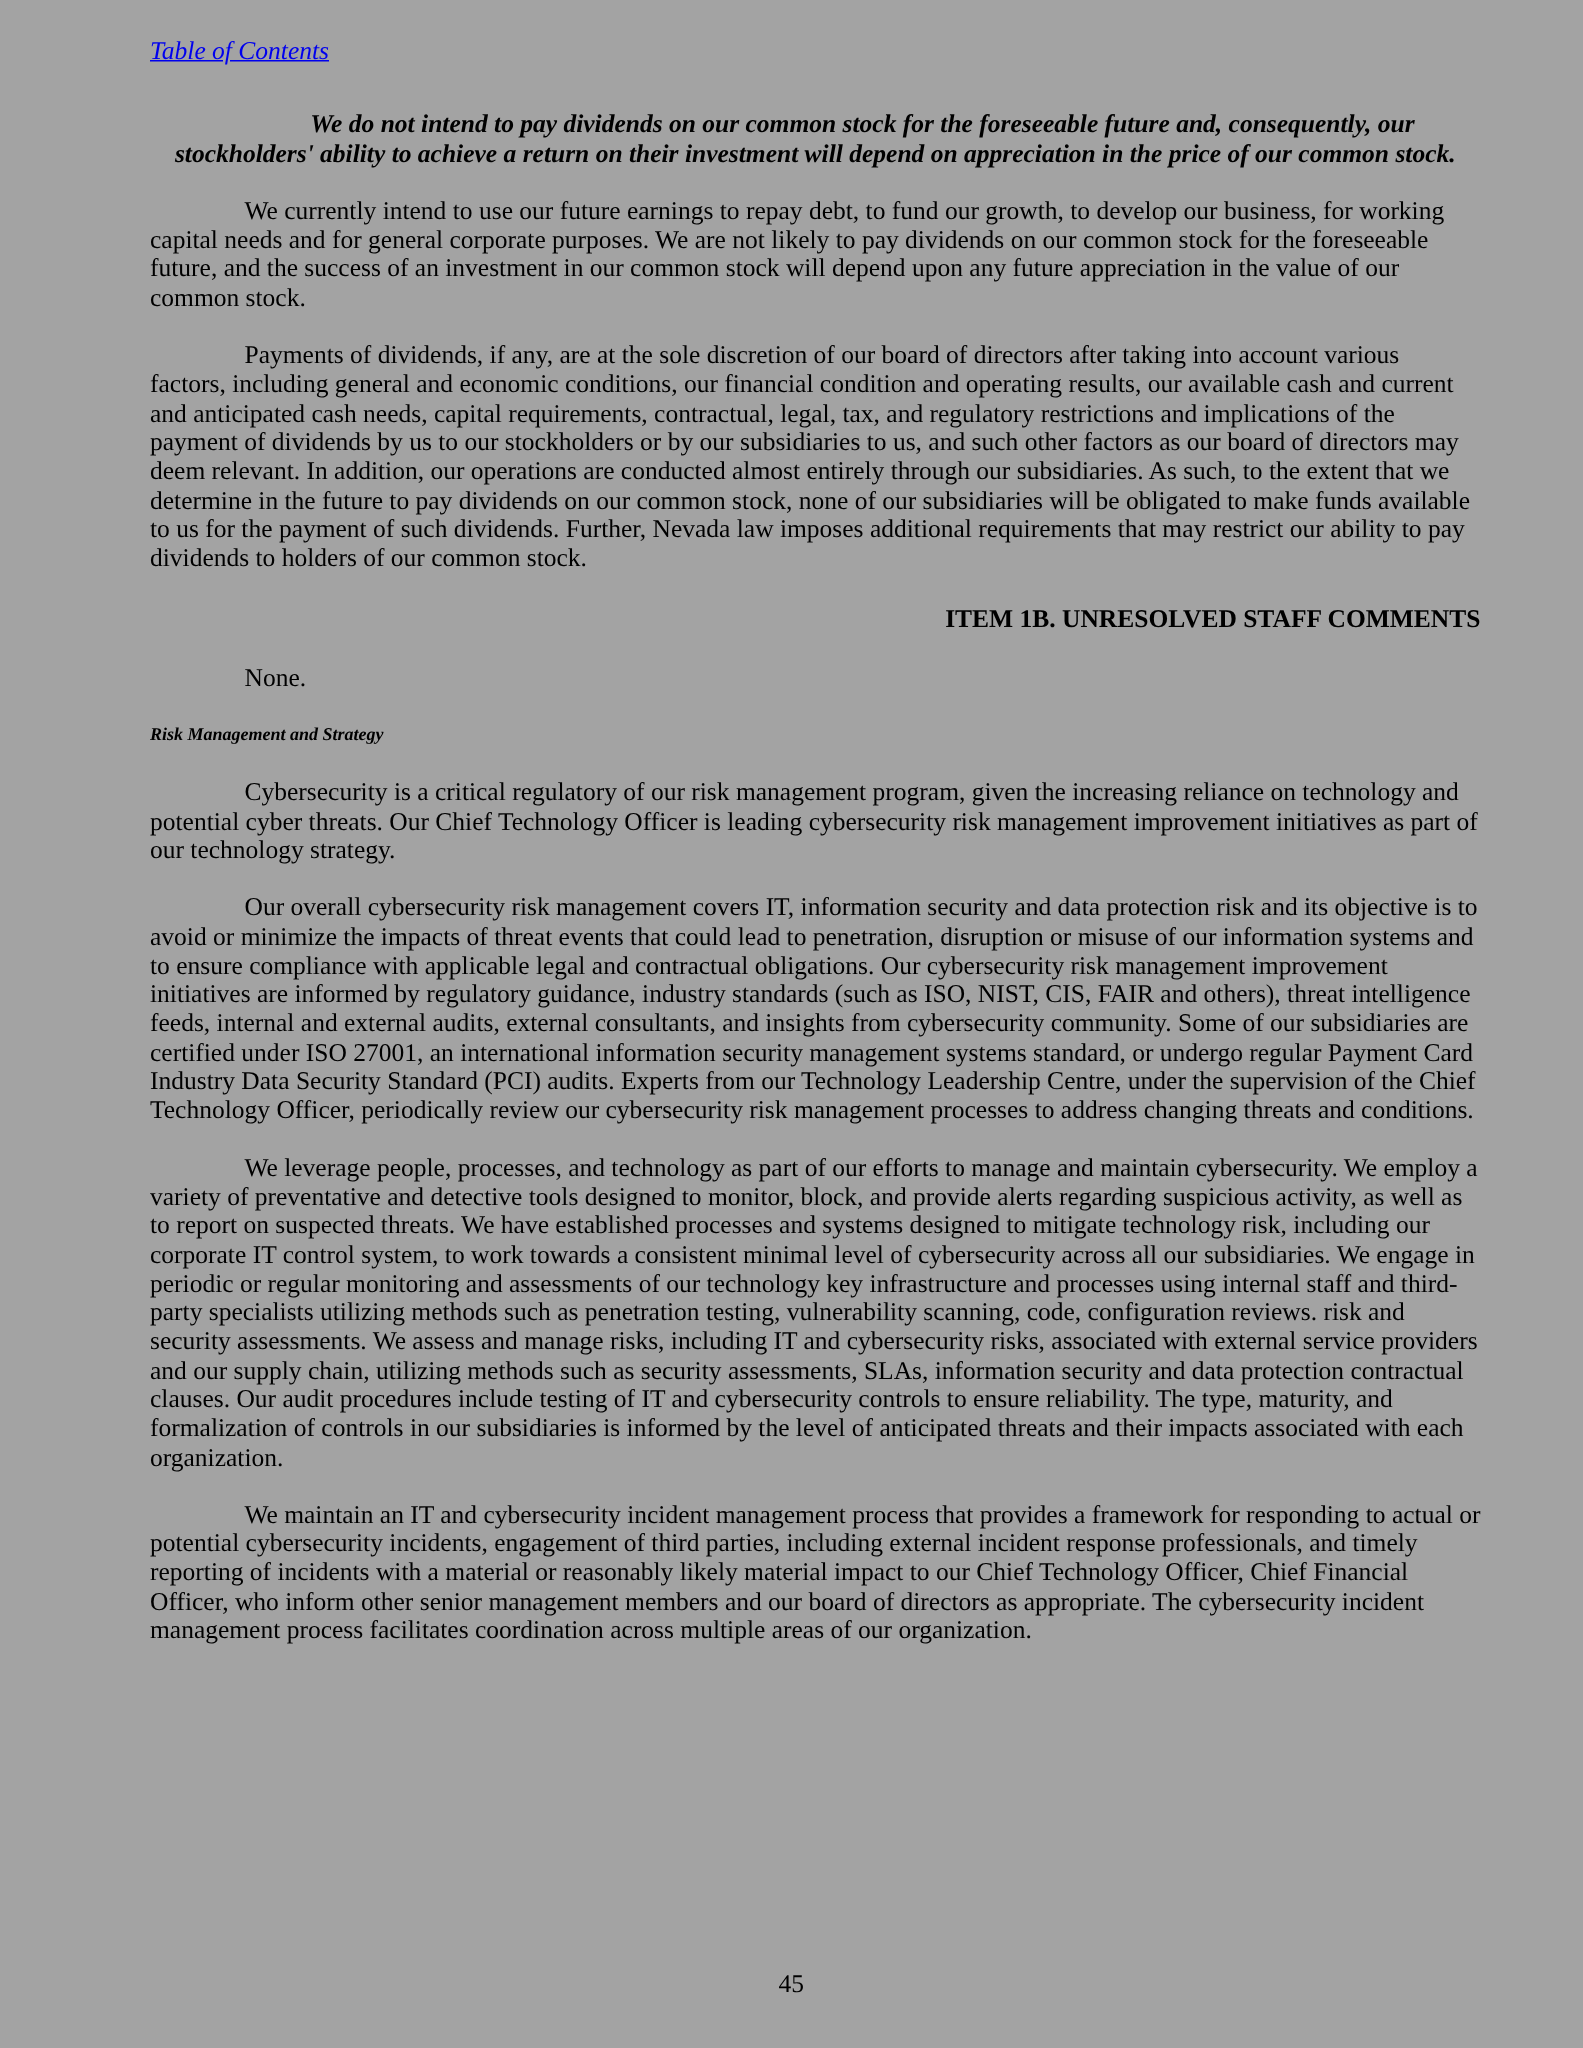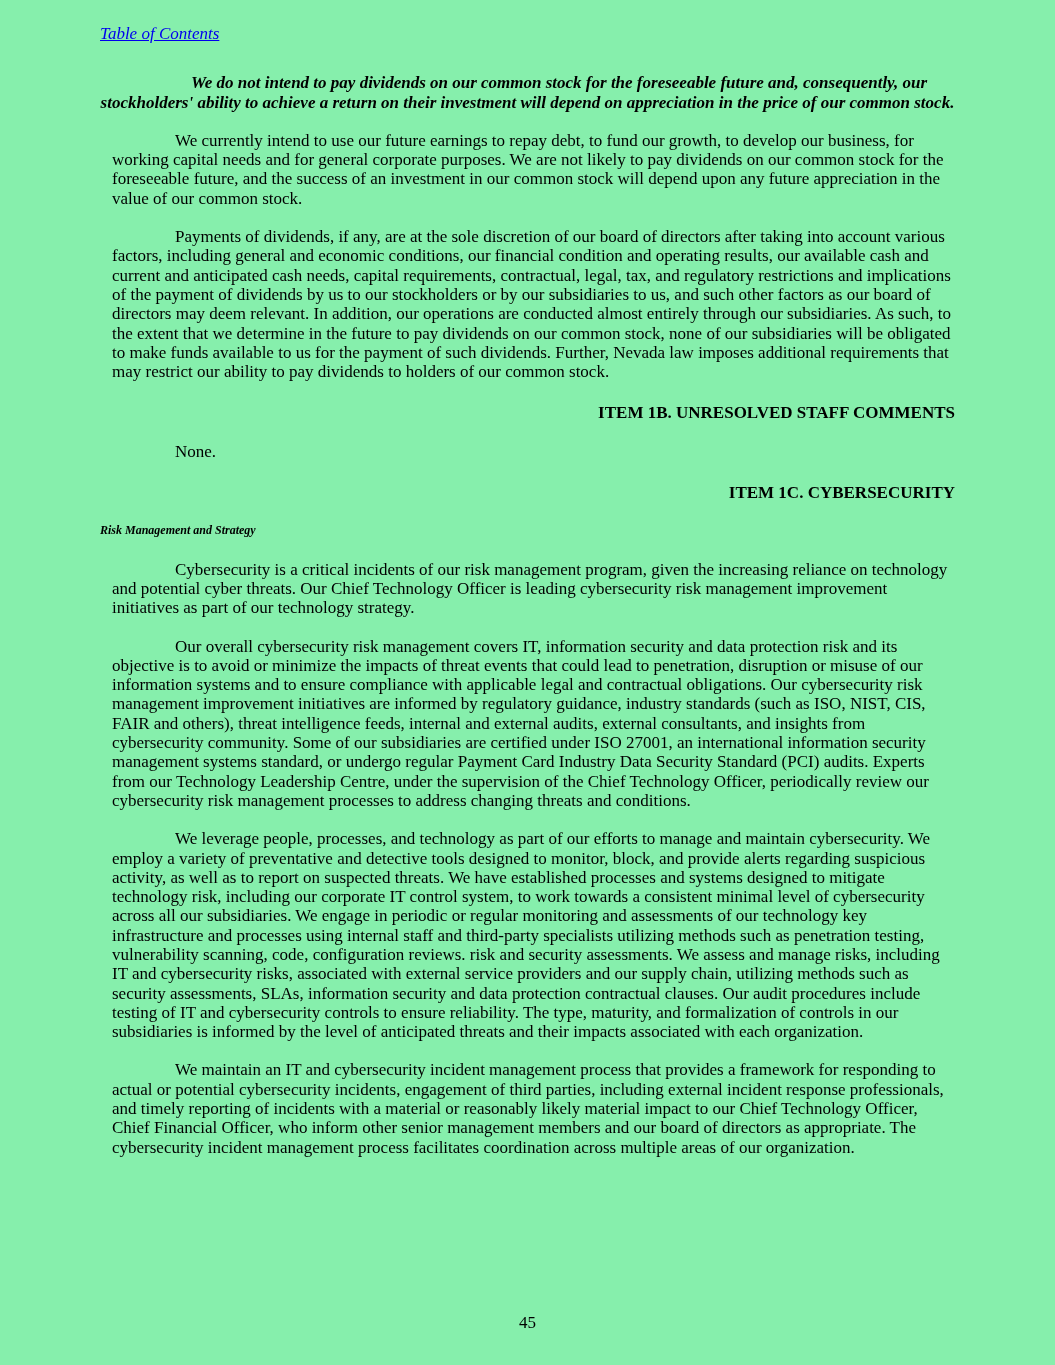--- a/index.html
+++ b/index.html
@@ -5,39 +5,39 @@
   html, body {
     margin: 0;
     padding: 0;
     background: #ffffff;
   }
   .page {
     position: relative;
     width: 1055px;
     height: 1365px;
     box-sizing: border-box;
-    background: #86efac;
-    padding: 24px 100px 0 100px;
+    background: #a3a3a3;
+    padding: 24px 68px 0 100px;
     font-family: "Liberation Serif", "DejaVu Serif", serif;
     font-size: 17px;
     line-height: 19.3px;
     color: #000000;
     text-align: left;
   }
   .toc-line {
     margin: 0;
   }
   .toc-link {
     color: #0000EE;
     font-style: italic;
     text-decoration: underline;
     cursor: pointer;
   }
   p.body-para {
-    margin: 19px 0 0 12px;
+    margin: 19px 0 0 0;
     text-indent: 63px;
   }
   p.intro {
     margin: 30px 0 0 0;
     font-weight: bold;
     font-style: italic;
     text-indent: 63px;
     text-align: center;
   }
   h2.item-heading {
@@ -72,25 +72,24 @@
   <p class="intro">We do not intend to pay dividends on our common stock for the foreseeable future and, consequently, our stockholders' ability to achieve a return on their investment will depend on appreciation in the price of our common stock.</p>
 
   <p class="body-para">We currently intend to use our future earnings to repay debt, to fund our growth, to develop our business, for working capital needs and for general corporate purposes. We are not likely to pay dividends on our common stock for the foreseeable future, and the success of an investment in our common stock will depend upon any future appreciation in the value of our common stock.</p>
 
   <p class="body-para">Payments of dividends, if any, are at the sole discretion of our board of directors after taking into account various factors, including general and economic conditions, our financial condition and operating results, our available cash and current and anticipated cash needs, capital requirements, contractual, legal, tax, and regulatory restrictions and implications of the payment of dividends by us to our stockholders or by our subsidiaries to us, and such other factors as our board of directors may deem relevant. In addition, our operations are conducted almost entirely through our subsidiaries. As such, to the extent that we determine in the future to pay dividends on our common stock, none of our subsidiaries will be obligated to make funds available to us for the payment of such dividends. Further, Nevada law imposes additional requirements that may restrict our ability to pay dividends to holders of our common stock.</p>
 
   <h2 class="item-heading">ITEM 1B. UNRESOLVED STAFF COMMENTS</h2>
 
   <p class="body-para">None.</p>
 
-  <h2 class="item-heading">ITEM 1C. CYBERSECURITY</h2>
 
   <h3 class="sub-heading">Risk Management and Strategy</h3>
 
-  <p class="body-para">Cybersecurity is a critical incidents of our risk management program, given the increasing reliance on technology and potential cyber threats. Our Chief Technology Officer is leading cybersecurity risk management improvement initiatives as part of our technology strategy.</p>
+  <p class="body-para">Cybersecurity is a critical regulatory of our risk management program, given the increasing reliance on technology and potential cyber threats. Our Chief Technology Officer is leading cybersecurity risk management improvement initiatives as part of our technology strategy.</p>
 
   <p class="body-para">Our overall cybersecurity risk management covers IT, information security and data protection risk and its objective is to avoid or minimize the impacts of threat events that could lead to penetration, disruption or misuse of our information systems and to ensure compliance with applicable legal and contractual obligations. Our cybersecurity risk management improvement initiatives are informed by regulatory guidance, industry standards (such as ISO, NIST, CIS, FAIR and others), threat intelligence feeds, internal and external audits, external consultants, and insights from cybersecurity community. Some of our subsidiaries are certified under ISO 27001, an international information security management systems standard, or undergo regular Payment Card Industry Data Security Standard (PCI) audits. Experts from our Technology Leadership Centre, under the supervision of the Chief Technology Officer, periodically review our cybersecurity risk management processes to address changing threats and conditions.</p>
 
   <p class="body-para">We leverage people, processes, and technology as part of our efforts to manage and maintain cybersecurity. We employ a variety of preventative and detective tools designed to monitor, block, and provide alerts regarding suspicious activity, as well as to report on suspected threats. We have established processes and systems designed to mitigate technology risk, including our corporate IT control system, to work towards a consistent minimal level of cybersecurity across all our subsidiaries. We engage in periodic or regular monitoring and assessments of our technology key infrastructure and processes using internal staff and third-party specialists utilizing methods such as penetration testing, vulnerability scanning, code, configuration reviews. risk and security assessments. We assess and manage risks, including IT and cybersecurity risks, associated with external service providers and our supply chain, utilizing methods such as security assessments, SLAs, information security and data protection contractual clauses. Our audit procedures include testing of IT and cybersecurity controls to ensure reliability. The type, maturity, and formalization of controls in our subsidiaries is informed by the level of anticipated threats and their impacts associated with each organization.</p>
 
   <p class="body-para">We maintain an IT and cybersecurity incident management process that provides a framework for responding to actual or potential cybersecurity incidents, engagement of third parties, including external incident response professionals, and timely reporting of incidents with a material or reasonably likely material impact to our Chief Technology Officer, Chief Financial Officer, who inform other senior management members and our board of directors as appropriate. The cybersecurity incident management process facilitates coordination across multiple areas of our organization.</p>
 
   <div class="page-footer">45</div>
 
 </div>

